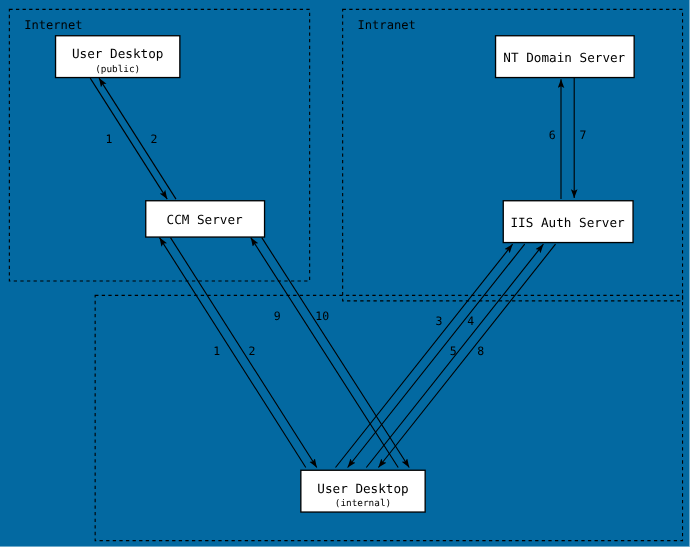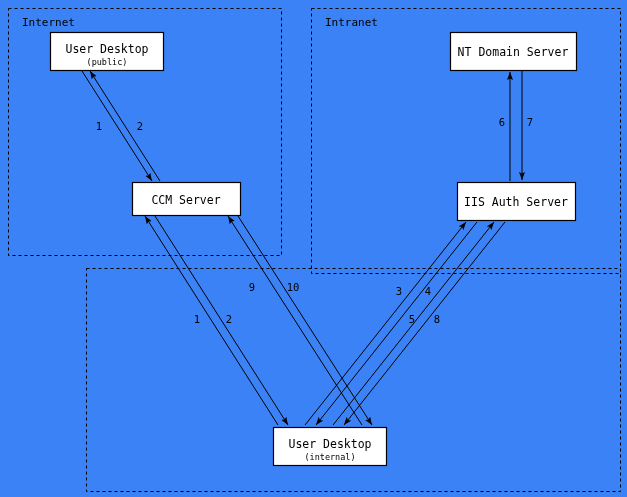--- a/index.html
+++ b/index.html
@@ -4,21 +4,21 @@
 <style>
   html, body {
     margin: 0;
     padding: 0;
     background: #ffffff;
   }
   #diagram-root {
     position: relative;
     width: 627px;
     height: 497px;
-    background: #3b82f6;
+    background: #0369a1;
     font-family: "DejaVu Sans Mono", monospace;
     overflow: hidden;
   }
   svg#diagram-canvas {
     position: absolute;
     top: 0;
     left: 0;
     width: 627px;
     height: 497px;
   }

